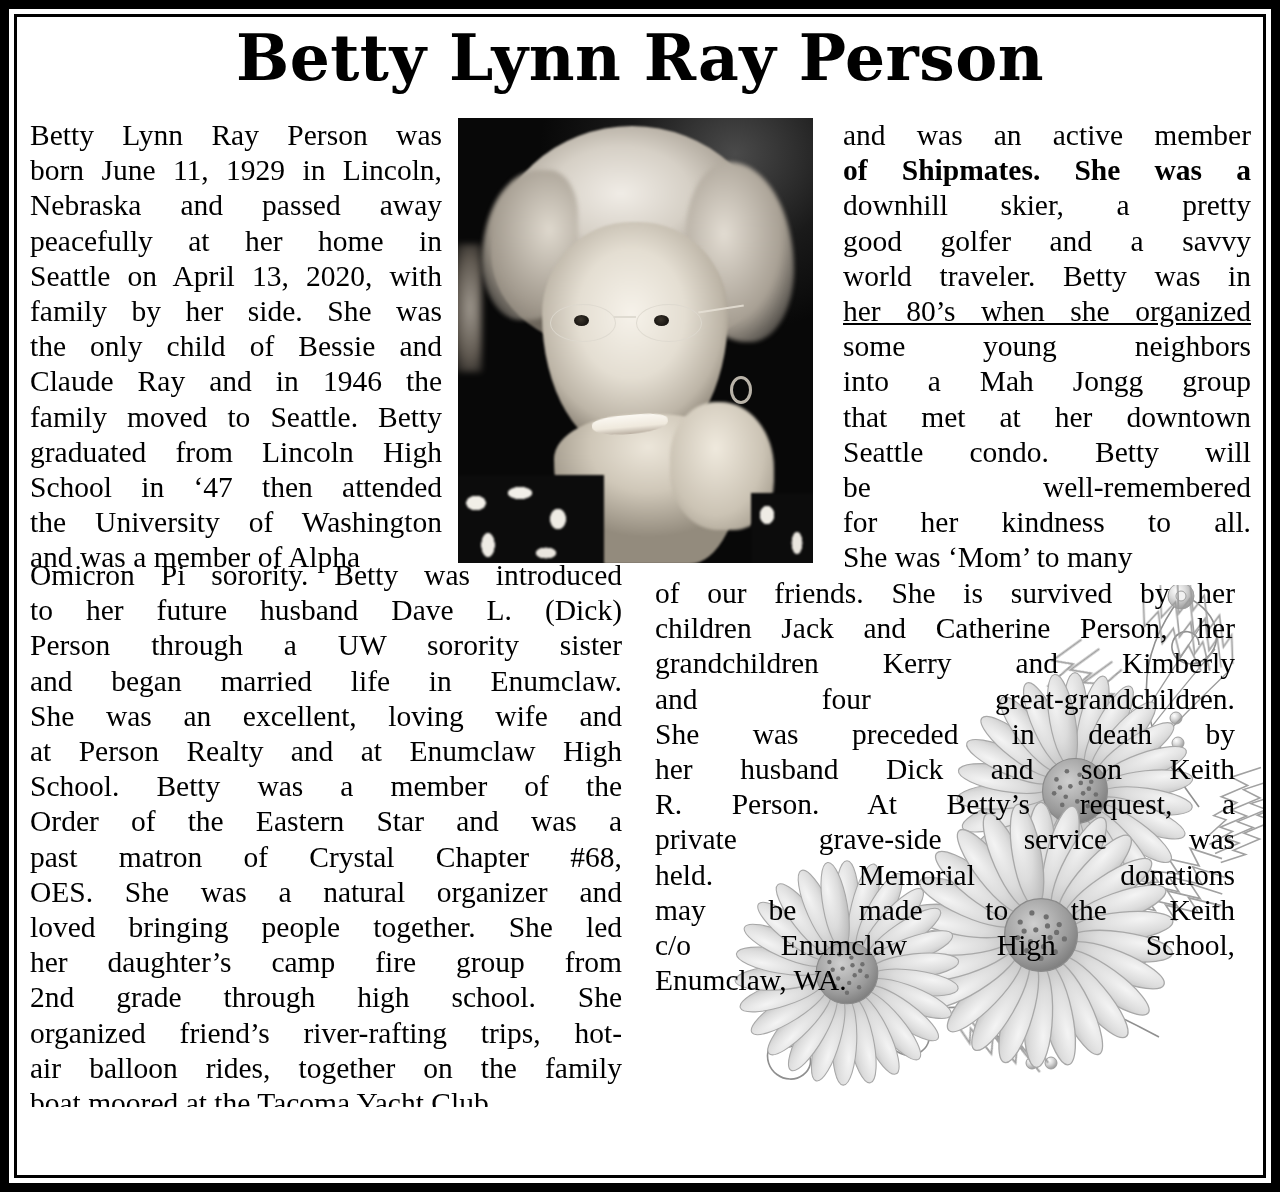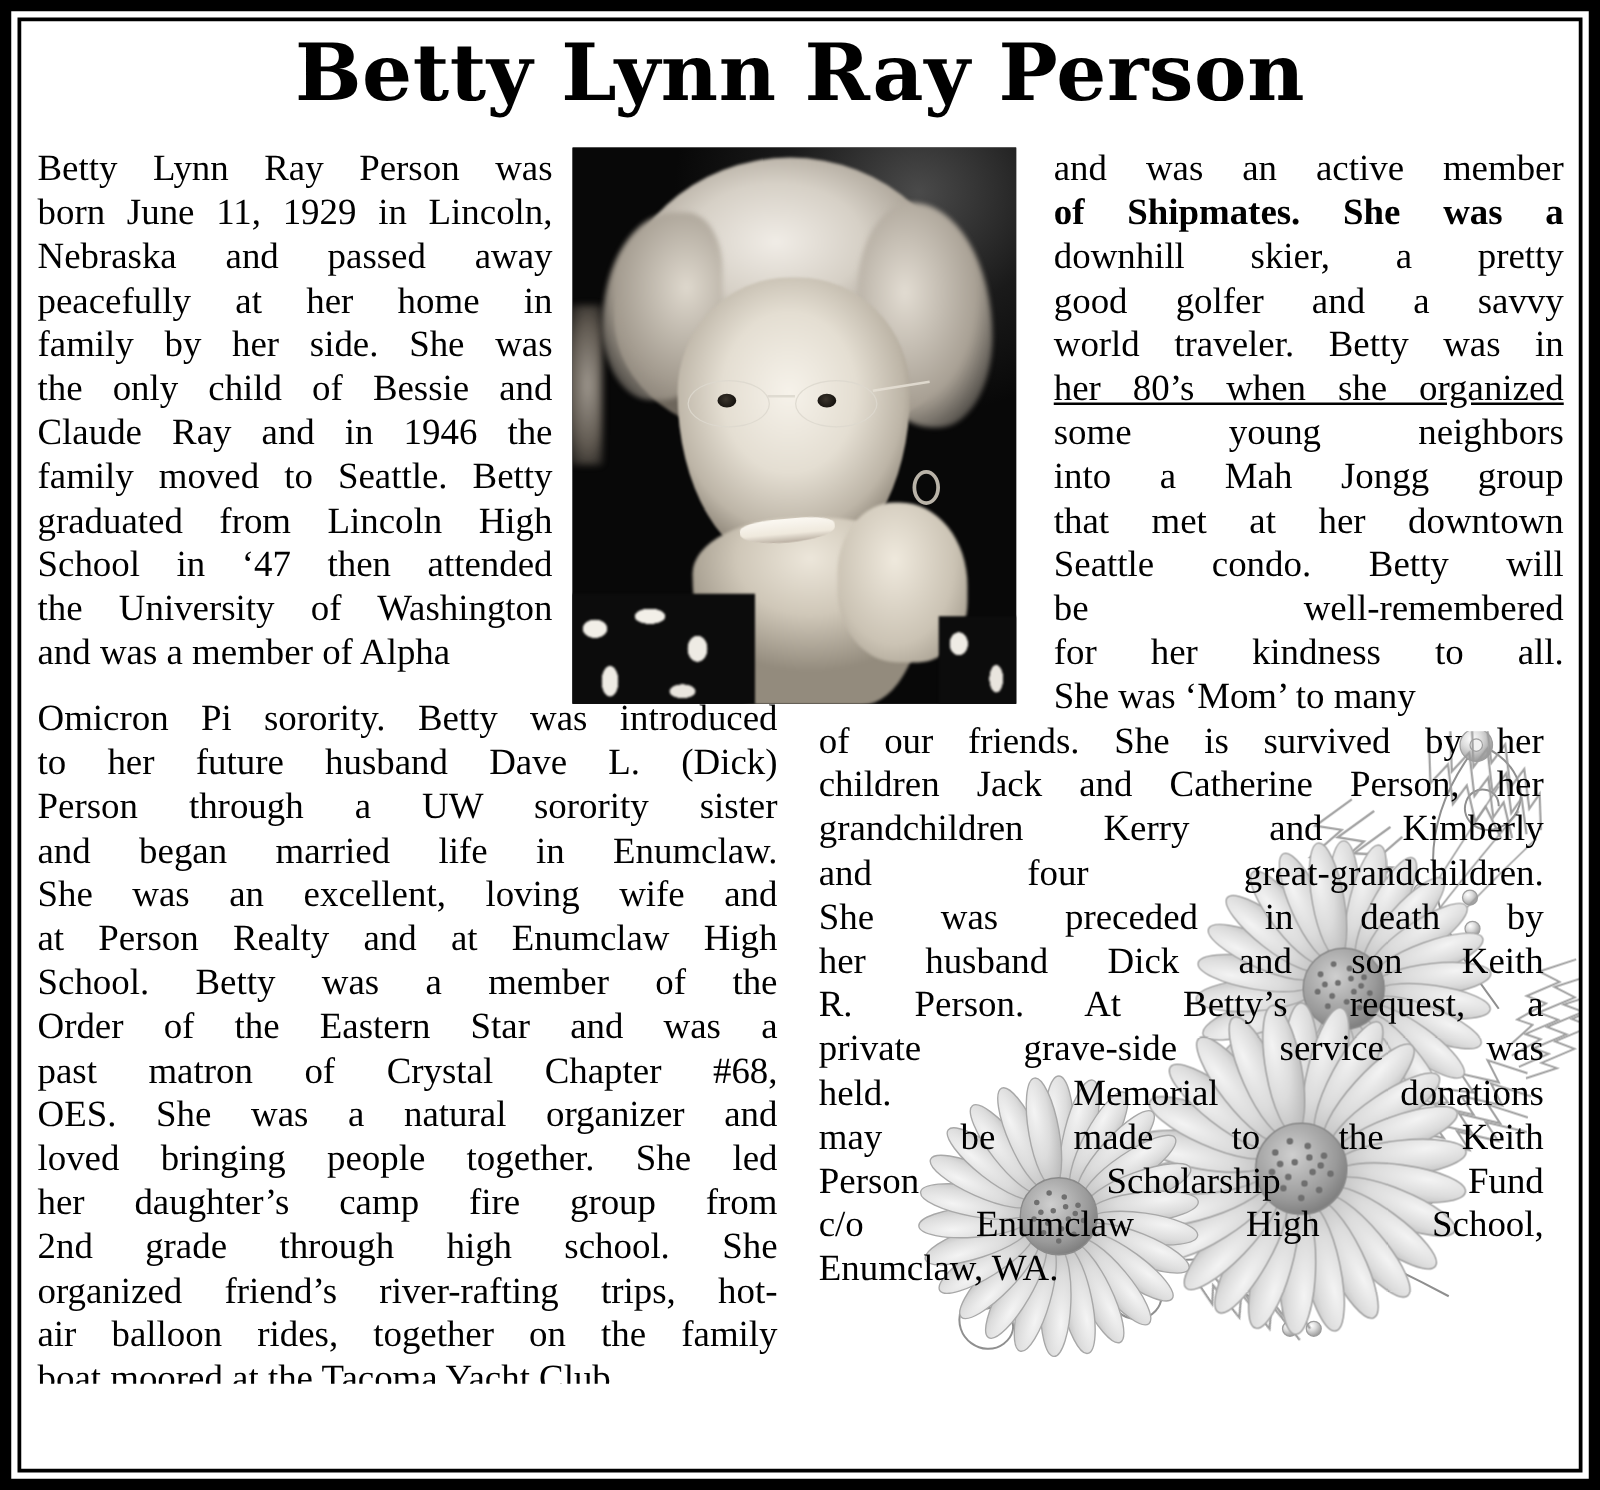--- a/index.html
+++ b/index.html
@@ -437,20 +437,21 @@
         </g>
       </svg>
     </div>
 
     <div class="col" id="left-top">
       <p>
         <span class="line" style="white-space: normal; text-align: justify; text-align-last: justify;">Betty Lynn Ray Person was</span>
         <span class="line" style="white-space: normal; text-align: justify; text-align-last: justify;">born June 11, 1929 in Lincoln,</span>
         <span class="line" style="white-space: normal; text-align: justify; text-align-last: justify;">Nebraska and passed away</span>
         <span class="line" style="white-space: normal; text-align: justify; text-align-last: justify;">peacefully at her home in</span>
+        <span class="line" style="white-space: normal; text-align: justify; text-align-last: justify;">Seattle on April 13, 2020, with</span>
         <span class="line" style="white-space: normal; text-align: justify; text-align-last: justify;">family by her side. She was</span>
         <span class="line" style="white-space: normal; text-align: justify; text-align-last: justify;">the only child of Bessie and</span>
         <span class="line" style="white-space: normal; text-align: justify; text-align-last: justify;">Claude Ray and in 1946 the</span>
         <span class="line" style="white-space: normal; text-align: justify; text-align-last: justify;">family moved to Seattle. Betty</span>
         <span class="line" style="white-space: normal; text-align: justify; text-align-last: justify;">graduated from Lincoln High</span>
         <span class="line" style="white-space: normal; text-align: justify; text-align-last: justify;">School in ‘47 then attended</span>
         <span class="line" style="white-space: normal; text-align: justify; text-align-last: justify;">the University of Washington</span>
         <span class="line">and was a member of Alpha</span>
       </p>
     </div>
@@ -499,21 +500,20 @@
         <span class="line" style="white-space: normal; text-align: justify; text-align-last: justify;">of our friends. She is survived by her</span>
         <span class="line" style="white-space: normal; text-align: justify; text-align-last: justify;">children Jack and Catherine Person, her</span>
         <span class="line" style="white-space: normal; text-align: justify; text-align-last: justify;">grandchildren Kerry and Kimberly</span>
         <span class="line" style="white-space: normal; text-align: justify; text-align-last: justify;">and four great-grandchildren.</span>
         <span class="line" style="white-space: normal; text-align: justify; text-align-last: justify;">She was preceded in death by</span>
         <span class="line" style="white-space: normal; text-align: justify; text-align-last: justify;">her husband Dick and son Keith</span>
         <span class="line" style="white-space: normal; text-align: justify; text-align-last: justify;">R. Person. At Betty’s request, a</span>
         <span class="line" style="white-space: normal; text-align: justify; text-align-last: justify;">private grave-side service was</span>
         <span class="line" style="white-space: normal; text-align: justify; text-align-last: justify;">held. Memorial donations</span>
         <span class="line" style="white-space: normal; text-align: justify; text-align-last: justify;">may be made to the Keith</span>
-        <span class="line" style="white-space: normal; text-align: justify; text-align-last: justify;">Person Scholarship Fund</span>
         <span class="line" style="white-space: normal; text-align: justify; text-align-last: justify;">c/o Enumclaw High School,</span>
         <span class="line">Enumclaw, WA.</span>
       </p>
     </div>
 
   </div>
 
   <div class="frame-inner"></div>
   <div class="frame-outer"></div>
 </div>

